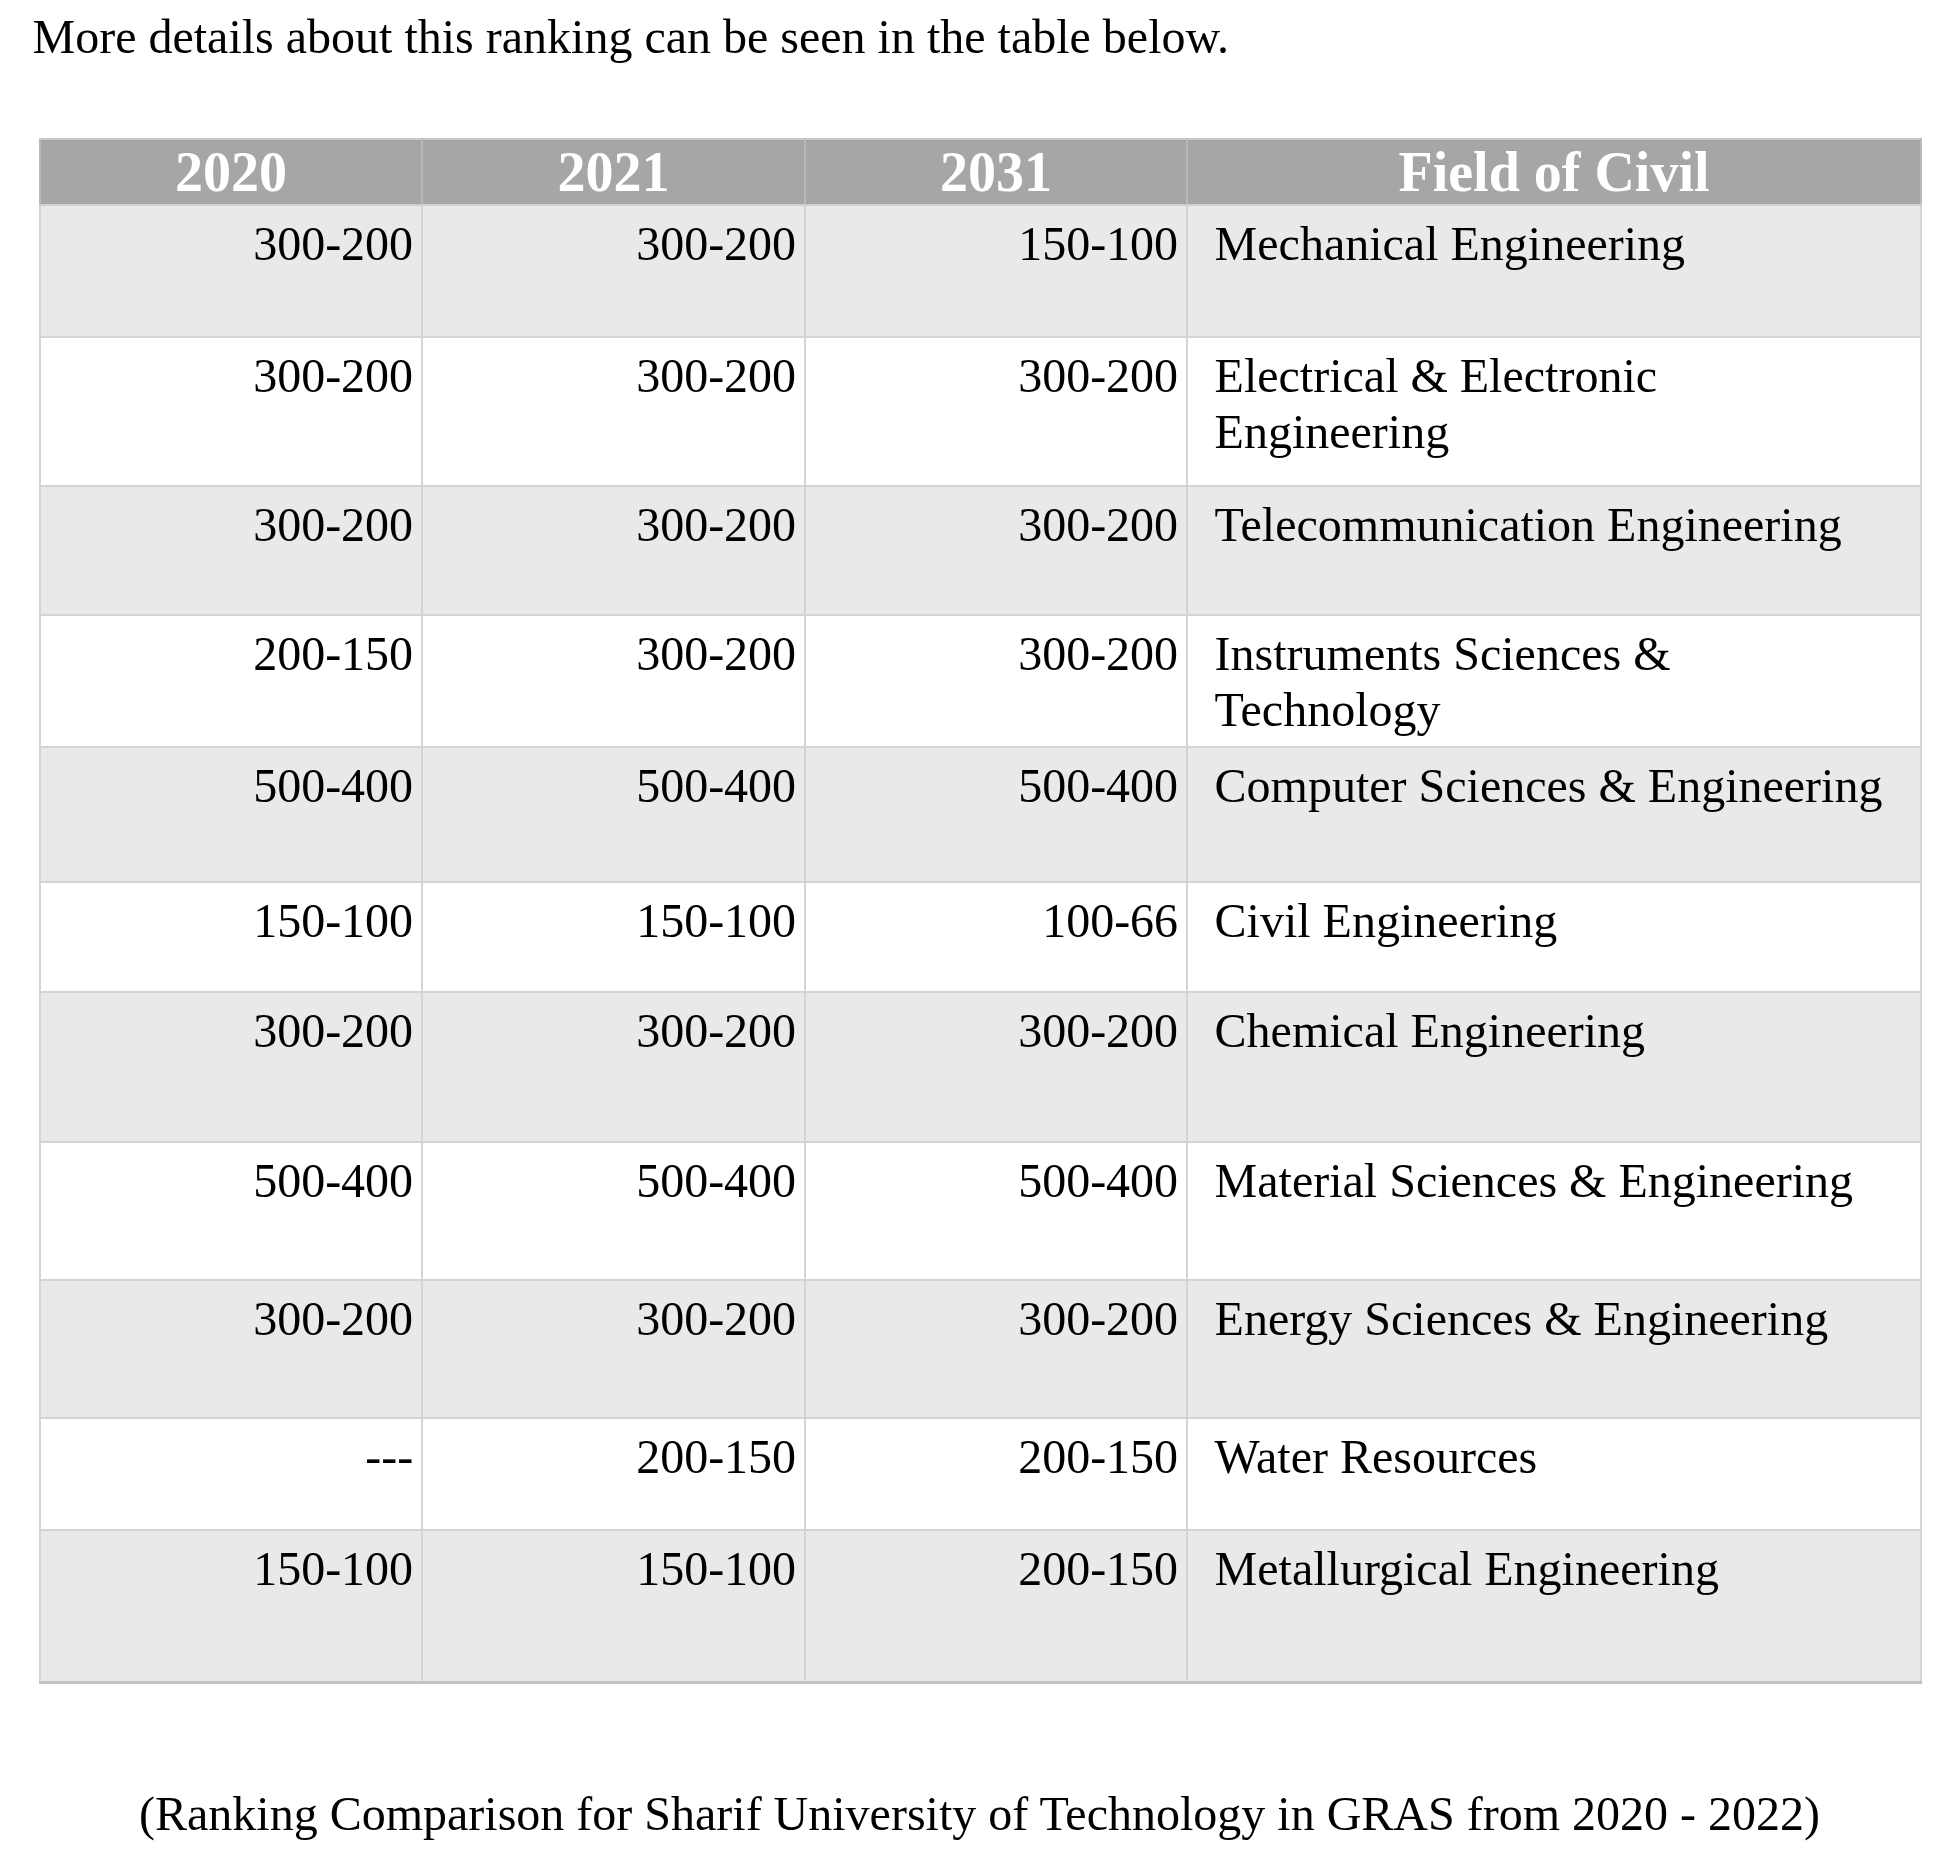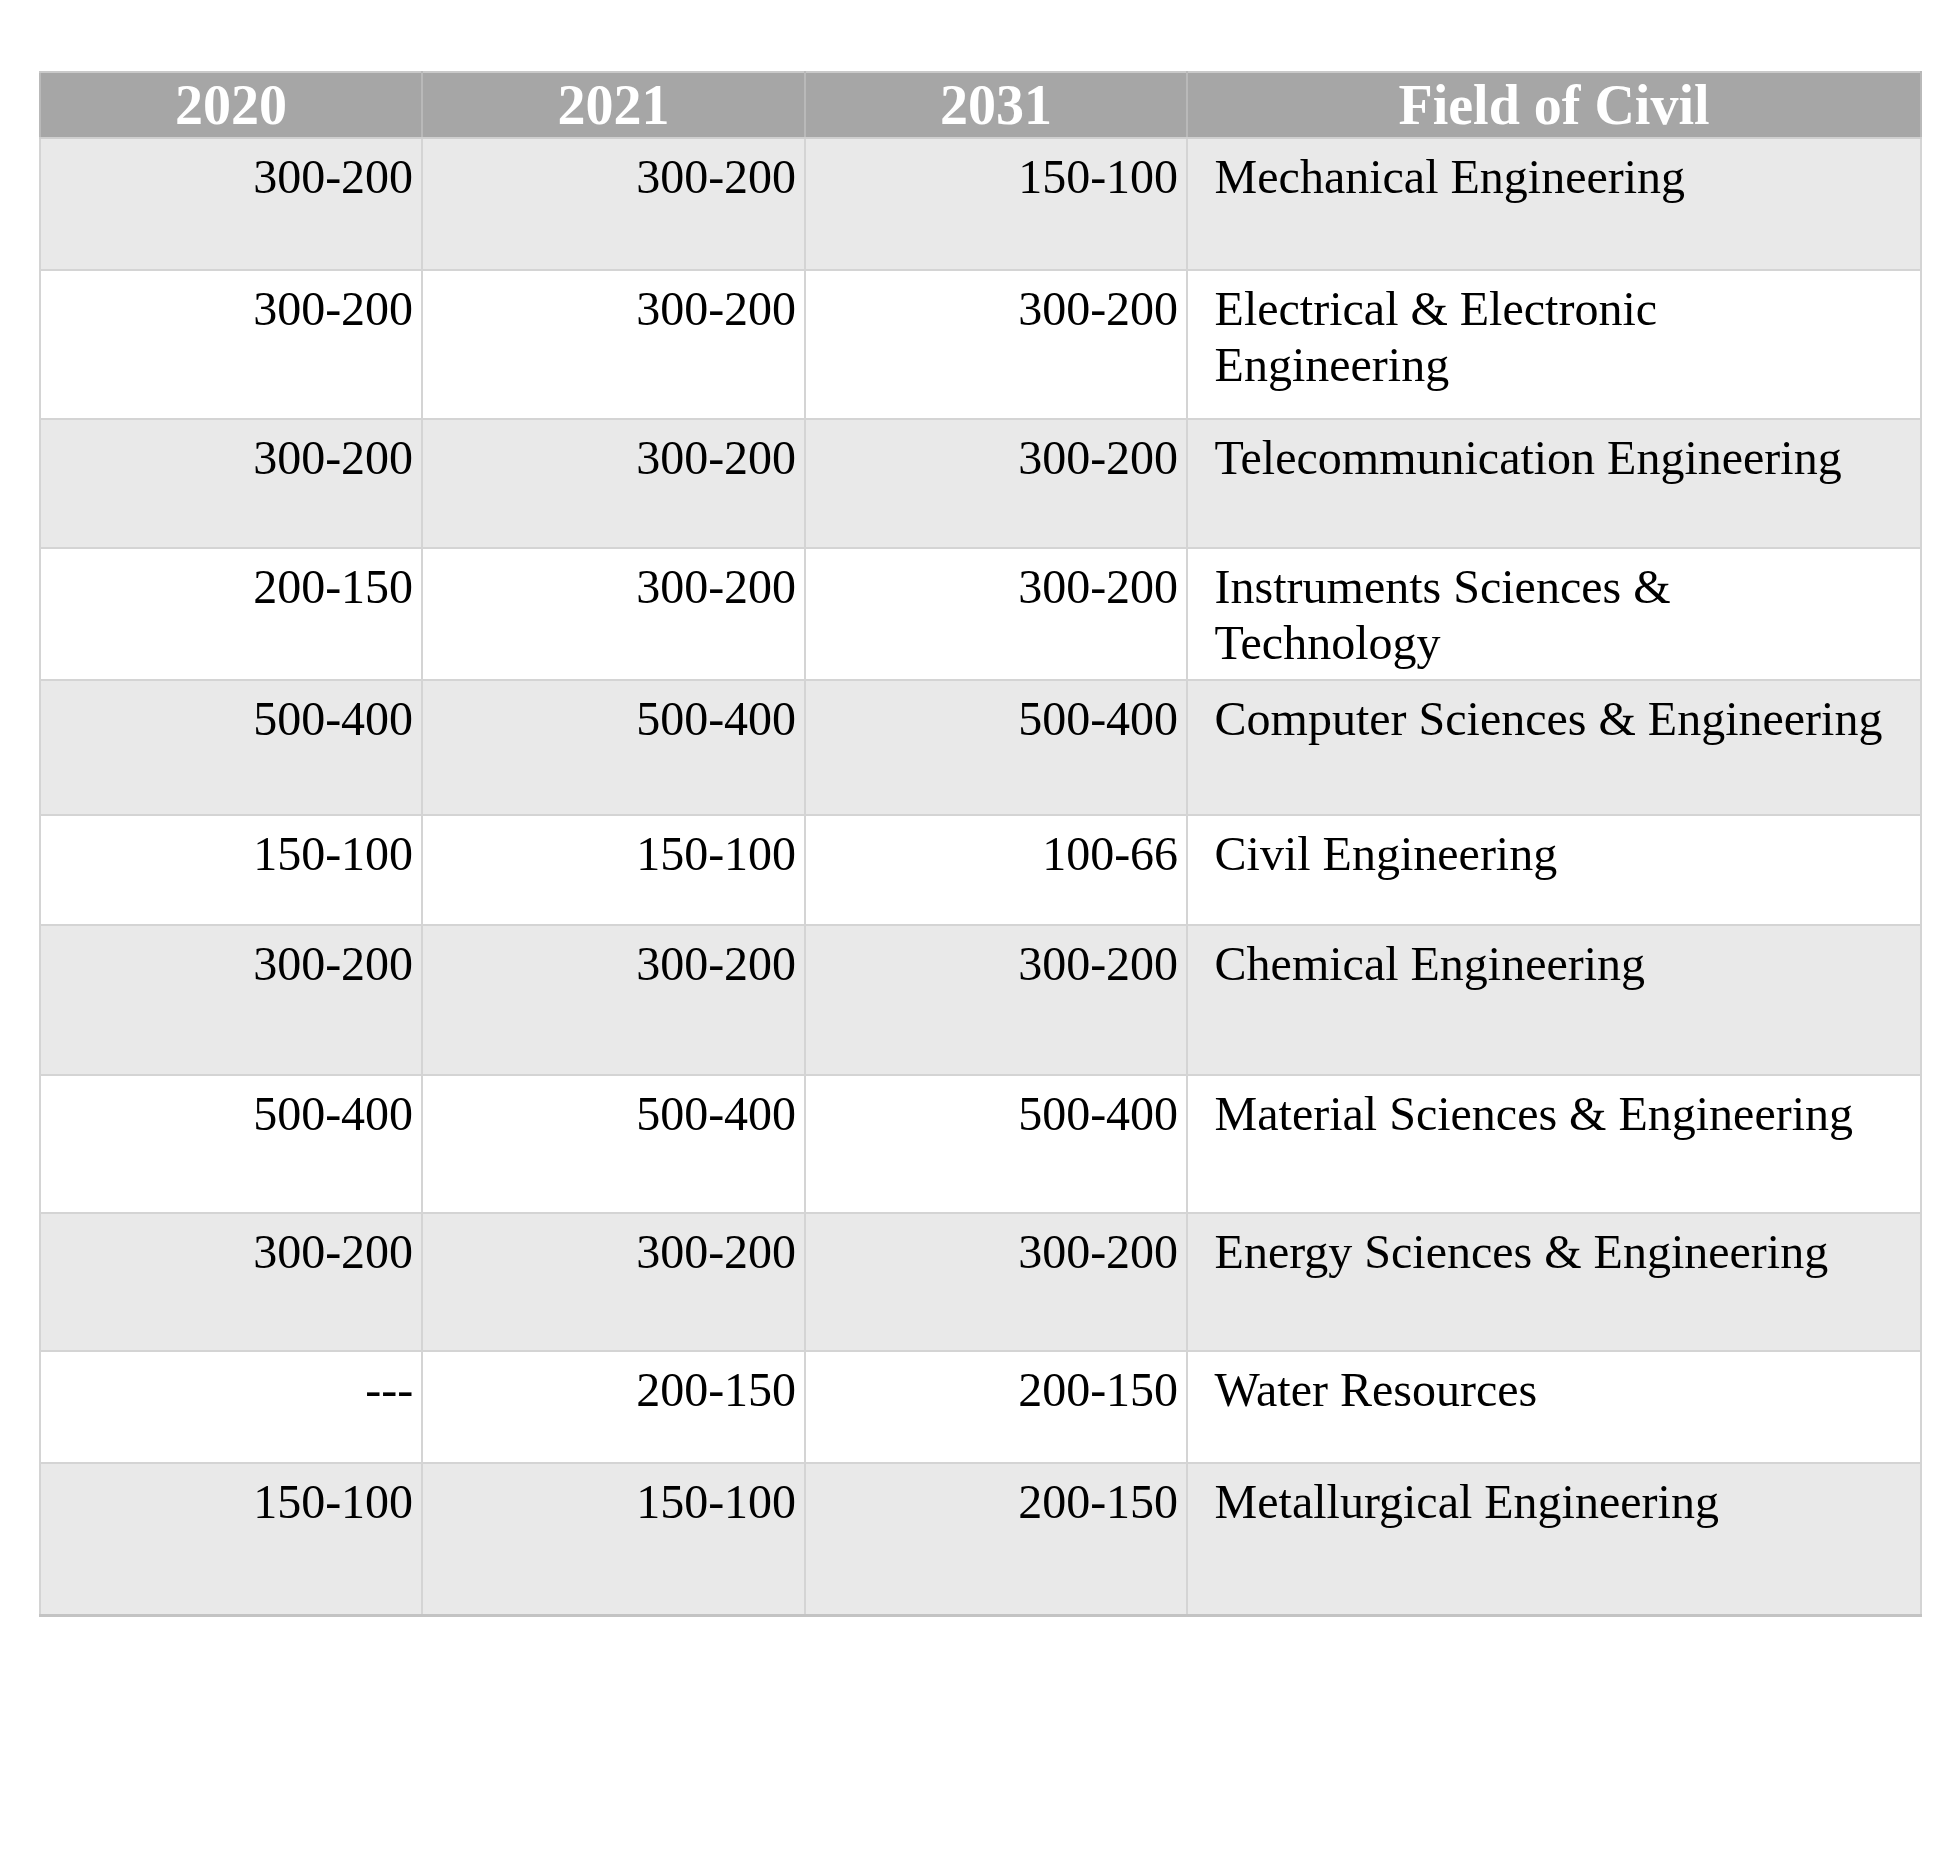--- a/index.html
+++ b/index.html
@@ -78,20 +78,21 @@
     font-size: 48px;
     line-height: 61px;
     color: #000000;
   }
 </style>
 </head>
 <body>
 
 <div class="page">
 
+  <p class="intro">More details about this ranking can be seen in the table below.</p>
 
   <table class="ranking">
     <colgroup>
       <col class="c-year">
         <col class="c-year2">
         <col class="c-year">
         <col class="c-field">
     </colgroup>
     <thead>
       <tr class="header-row">
@@ -164,15 +165,16 @@
       </tr>
       <tr class="h10">
         <td class="num">150-100</td>
         <td class="num">150-100</td>
         <td class="num">200-150</td>
         <td class="field">Metallurgical Engineering</td>
       </tr>
     </tbody>
   </table>
 
+  <p class="caption">(Ranking Comparison for Sharif University of Technology in GRAS from 2020 - 2022)</p>
 
 </div>
 
 
 </body></html>

